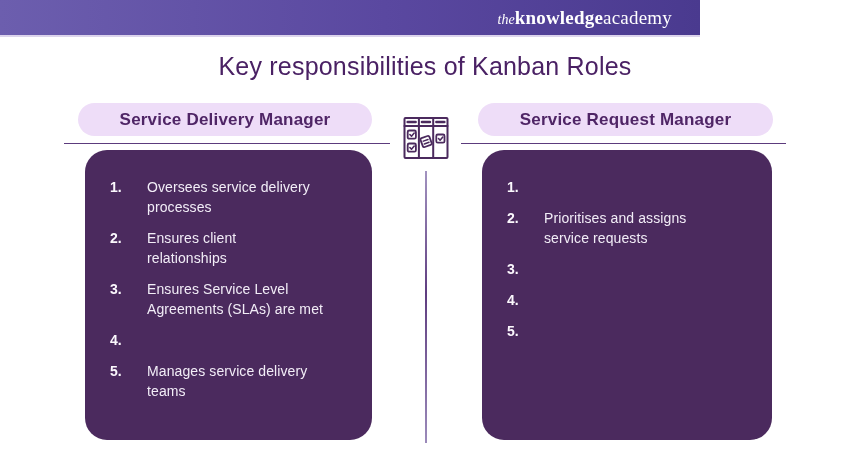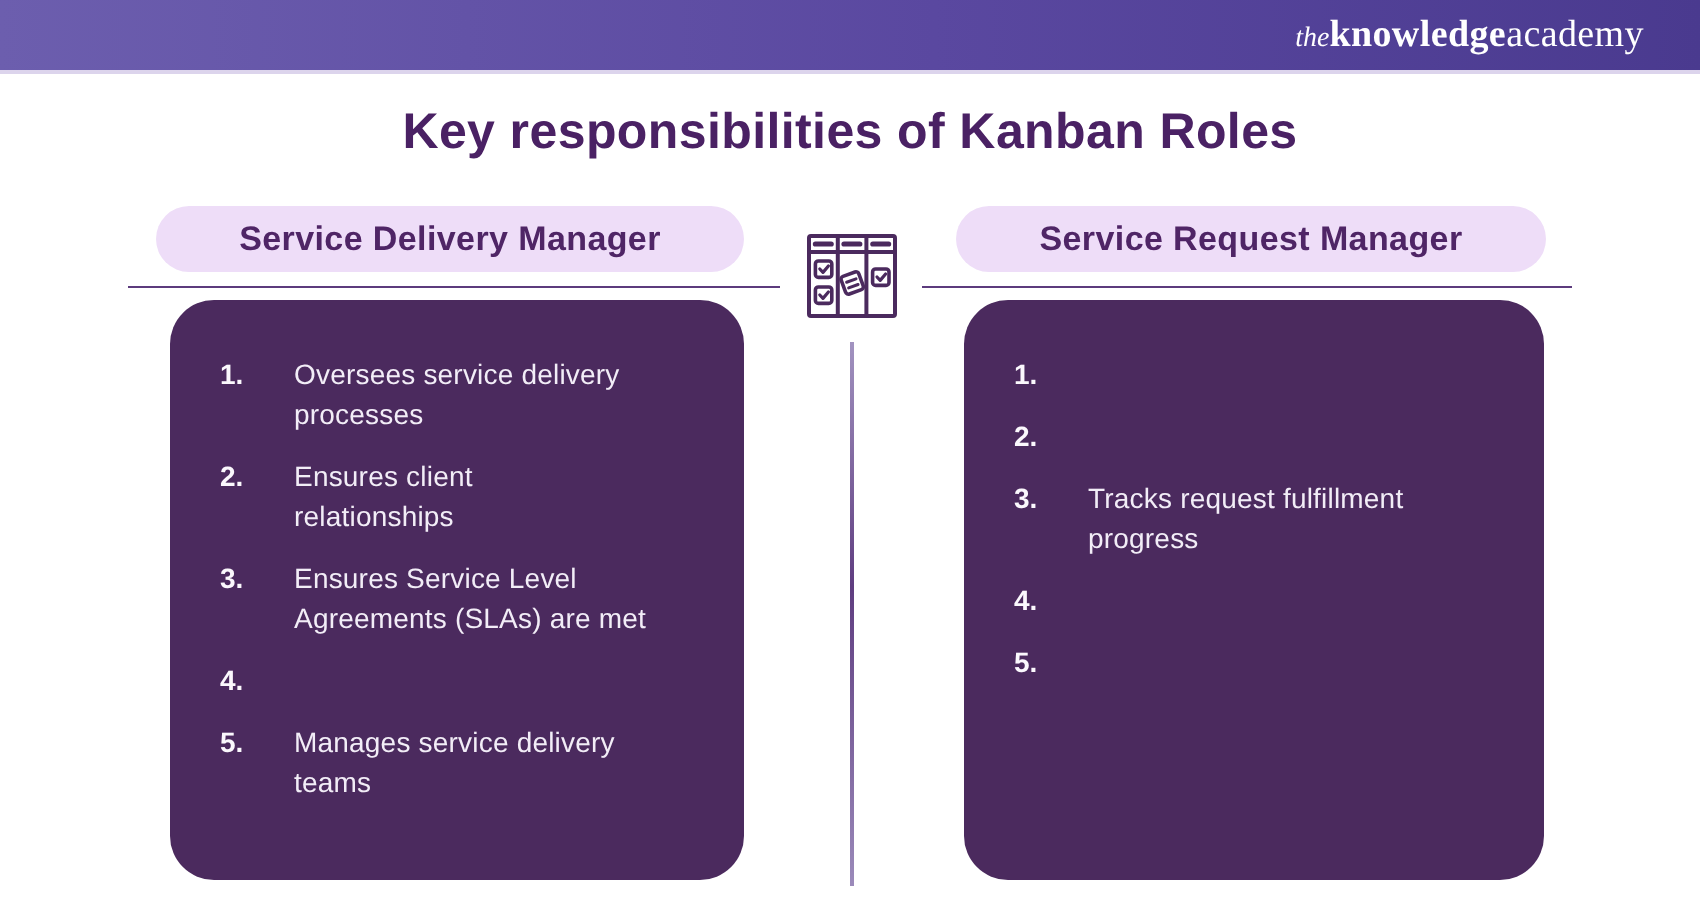--- a/index.html
+++ b/index.html
@@ -7,32 +7,32 @@
     --panel-bg:#4B2A5E; --pill-bg:#EEDDF8; --pill-text:#4F2566;
     --title-text:#4A2164; --divider:#5C3B7D; --list-text:#F2EDF7;
     --icon-stroke:#4B2A5E; --logo-text:#FFFFFF;
   }
   *{margin:0;padding:0;box-sizing:border-box;}
   html,body{width:850px;height:450px;overflow:hidden;background:#ffffff;
     font-family:"Liberation Sans",sans-serif;}
   .stage{position:relative;width:850px;height:450px;background:#ffffff;}
 
   
-  .topbar{position:absolute;left:0;top:0;width:850px;height:37px;
+  .topbar{position:absolute;left:0;top:0;width:700px;height:37px;
     background:linear-gradient(90deg,var(--topbar-start) 0%,var(--topbar-mid) 55%,var(--topbar-end) 100%);
     border-bottom:2px solid #DCD4EC;}
   .logo{position:absolute;right:28px;top:6px;color:var(--logo-text);
     font-family:"Liberation Serif",serif;white-space:nowrap;line-height:24px;}
   .logo .the{font-style:italic;font-size:14px;}
   .logo .knowledge{font-weight:700;font-size:19px;letter-spacing:.2px;}
   .logo .academy{font-weight:400;font-size:19px;letter-spacing:.2px;}
 
   
   .title{position:absolute;left:0;top:52px;width:850px;text-align:center;
-    font-size:25px;font-weight:700;color:var(--title-text);letter-spacing:.2px;}
+    font-size:25px;font-weight:400;color:var(--title-text);letter-spacing:.2px;}
 
   
   .pill{position:absolute;top:103px;height:33px;background:var(--pill-bg);
     border-radius:17px;display:flex;align-items:center;justify-content:center;
     color:var(--pill-text);font-size:17px;font-weight:700;letter-spacing:.2px;text-align:right;}
   .pill.left{left:78px;width:294px;}
   .pill.right{left:478px;width:295px;}
 
   
   .hline{position:absolute;top:143px;height:0;border-top:1.5px solid var(--divider);}
@@ -137,25 +137,25 @@
       </ol>
   </div>
 
   <div class="panel right">
     <ol class="resp-list">
         <li>
           <span class="num">1.</span>
         </li>
         <li>
           <span class="num">2.</span>
+          <span class="txt">Prioritises and assigns
+service requests</span>
         </li>
         <li>
           <span class="num">3.</span>
-          <span class="txt">Tracks request fulfillment
-progress</span>
         </li>
         <li>
           <span class="num">4.</span>
         </li>
         <li>
           <span class="num">5.</span>
         </li>
       </ol>
   </div>
 

